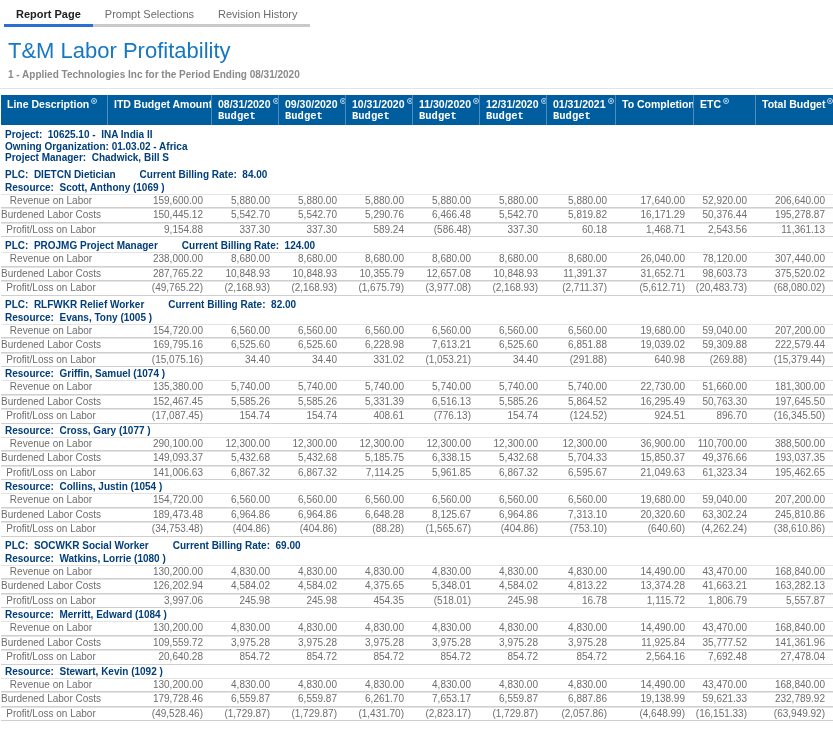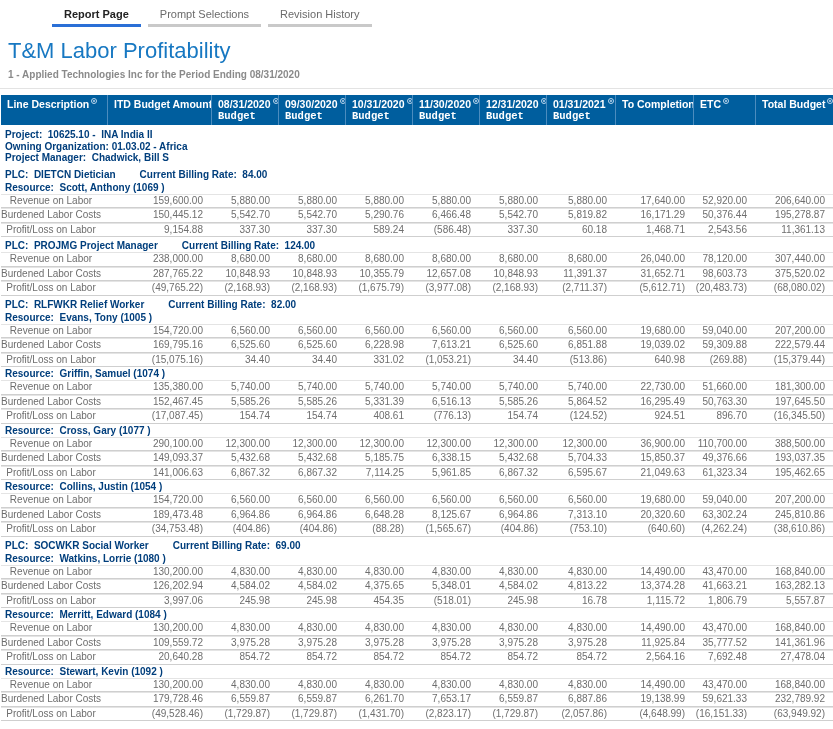--- a/index.html
+++ b/index.html
@@ -5,21 +5,21 @@
   :root{
     --header-blue:#005E9E; --title-blue:#1778C2; --navy:#003E7C;
     --body-gray:#6E6E6E; --sub-gray:#8A8A8A; --tot-gray:#A9AEA9;
     --tab-active:#2A6FD6; --tab-inactive:#C9C9C9;
   }
   *{box-sizing:border-box;}
   html,body{margin:0;padding:0;}
   body{width:833px;height:729px;overflow:hidden;background:#fff;
        font-family:"Liberation Sans",sans-serif;}
   
-  .tabbar{display:flex;gap:7px;padding:5px 0 0 4px;margin-left:48px;}
+  .tabbar{display:flex;padding:5px 0 0 4px;}
   .tab{font-size:11px;color:#6b6b6b;padding:3px 12px 4px 12px;
        border-bottom:3px solid var(--tab-inactive);cursor:pointer;white-space:nowrap;}
   .tab.active{color:#222;font-weight:bold;border-bottom-color:var(--tab-active);}
   
   .titleblock{padding:7px 0 0 8px;}
   .page-title{color:var(--title-blue);font-size:22px;font-weight:normal;margin:4px 0 5px 0;}
   .subtitle{color:var(--sub-gray);font-size:10px;font-weight:bold;margin:0 0 8px 0;}
   .rule{border-top:1px solid #e3e3e3;margin:0 0 6px 0;}
   
   table.rpt{width:832px;margin:0 0 0 1px;border-collapse:separate;border-spacing:0;
@@ -213,21 +213,21 @@
         <td class="num">222,579.44</td>
       </tr>
       <tr class="data">
         <td class="lbl">Profit/Loss on Labor</td>
         <td class="num">(15,075.16)</td>
         <td class="num">34.40</td>
         <td class="num">34.40</td>
         <td class="num">331.02</td>
         <td class="num">(1,053.21)</td>
         <td class="num">34.40</td>
-        <td class="num">(513.86)</td>
+        <td class="num">(291.88)</td>
         <td class="num">640.98</td>
         <td class="num">(269.88)</td>
         <td class="num">(15,379.44)</td>
       </tr>
       <tr class="sec res">
         <td colspan="11"><span>Resource:  Griffin, Samuel (1074 )</span></td>
       </tr>
       <tr class="data">
         <td class="lbl">Revenue on Labor</td>
         <td class="num">135,380.00</td>

